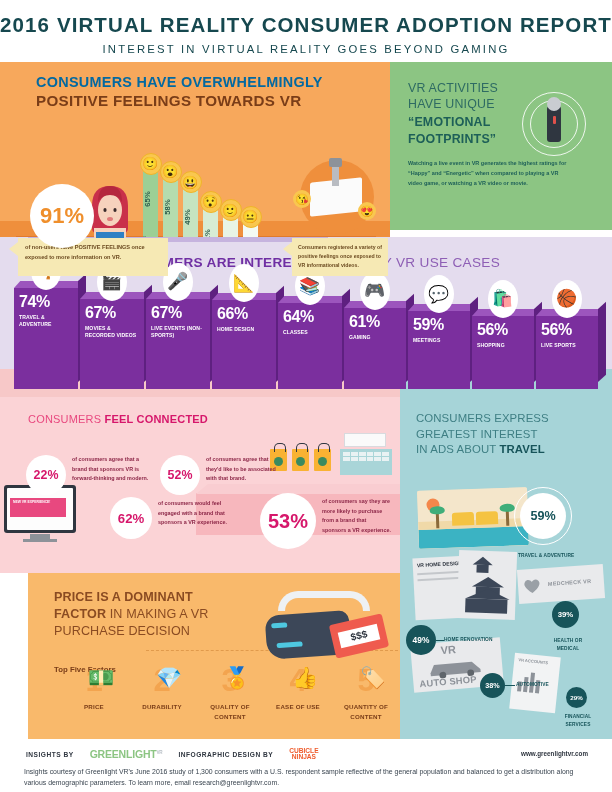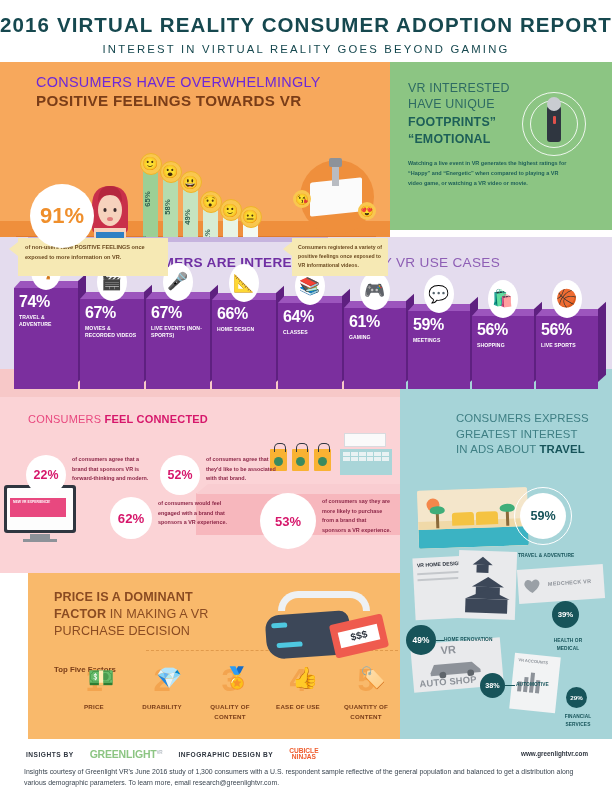--- a/index.html
+++ b/index.html
@@ -23,21 +23,21 @@
   .rulebar { display:flex; width:540px; margin:8px auto 0; height:5px; }
   .rulebar .l { flex:2; background:#f7b05c; }
   .rulebar .r { flex:1; background:#8cc278; }
 
   
   .sec1 { position:absolute; left:0; top:62px; width:612px; height:175px; }
   .sec1-left { position:absolute; left:0; top:0; width:390px; height:175px; background:#f7a85c; }
   .sec1-shelf { position:absolute; left:0; bottom:0; width:390px; height:16px; background:#ef8f3c; }
   .sec1-shelf2 { position:absolute; left:16px; bottom:-8px; width:360px; height:9px; background:#e07a2c; }
   .s1-head { position:absolute; left:36px; top:12px; }
-  .s1-h1 { font-size:14.4px; color:#6d28d9; letter-spacing:.3px; }
+  .s1-h1 { font-size:14.4px; color:#0369a1; letter-spacing:.3px;font-weight:bold; }
   .s1-h2 { font-size:15.2px; color:#7a3d18; font-weight:bold; letter-spacing:.3px; margin-top:2px; }
 
   .circle91 {
     position:absolute; left:30px; top:122px; width:64px; height:64px;
     border-radius:50%; background:#ffffff; display:flex;
     align-items:center; justify-content:center;
     font-size:22px; font-weight:bold; color:#ef8f2c; z-index:4;
   }
   .callout-l {
     position:absolute; left:18px; top:176px; width:150px; height:38px;
@@ -181,21 +181,21 @@
   .bag { position:absolute; width:17px; height:22px; background:#f9b233; border-radius:1px; top:8px; }
   .bag:before { content:""; position:absolute; left:3.5px; top:-6px; width:10px; height:8px;
                 border:1.4px solid #2f3640; border-bottom:none; border-radius:5px 5px 0 0; }
   .bag .b-dot { position:absolute; left:4px; top:8px; width:9px; height:9px; border-radius:50%; background:#3a8a5f; }
   .register { position:absolute; left:340px; top:36px; width:54px; height:44px; }
   .reg-top { width:42px; height:14px; background:#fafafa; border:1px solid #d8dade; margin-left:4px; }
   .reg-body { width:52px; height:26px; background:#a9d5d8; margin-top:2px; }
   .reg-keys { display:grid; grid-template-columns:repeat(6,1fr); gap:1px; padding:3px; }
   .reg-keys i { display:block; height:4px; background:#e9f2f3; }
 
-  .sec3-right { position:absolute; left:400px; top:0; width:212px; height:176px; background:#a6d4d8;padding-left:40px; }
+  .sec3-right { position:absolute; left:400px; top:0; width:212px; height:176px; background:#a6d4d8; }
   .s3r-h { padding:14px 14px 0 16px; }
   .s3r-h1 { font-size:11.4px; color:#3f7f84; line-height:1.38; letter-spacing:.1px; }
   .s3r-h1 b { color:#17545a; }
   .beach {
     position:absolute; left:18px; top:92px; width:110px; height:58px;
     background:#f2e3c8; transform:rotate(-2deg); border-radius:2px; overflow:hidden;
   }
   .beach .sky { position:absolute; inset:0; background:#f4e6cb; }
   .beach .sea { position:absolute; left:0; bottom:0; width:100%; height:19px; background:#3bb3c3; }
   .beach .sand { position:absolute; left:0; bottom:19px; width:100%; height:8px; background:#f0d9a8; }
@@ -354,24 +354,24 @@
 
     <div class="sec1-right">
       <div class="mic-wrap">
         <div class="mic-ring" style="left:8px;top:8px;width:64px;height:64px;"></div>
         <div class="mic-ring" style="left:16px;top:16px;width:48px;height:48px;"></div>
         <div class="mic-body"></div>
         <div class="mic-cap"></div>
         <div class="mic-dot"></div>
       </div>
       <div class="s1r-pad">
-        <div class="s1r-h1">VR INTERESTED</div>
+        <div class="s1r-h1">VR ACTIVITIES</div>
         <div class="s1r-h1">HAVE UNIQUE</div>
+        <div class="s1r-h2">“EMOTIONAL</div>
         <div class="s1r-h2">FOOTPRINTS”</div>
-        <div class="s1r-h2">“EMOTIONAL</div>
         <div class="s1r-body">Watching a live event in VR generates the highest ratings for “Happy” and “Energetic” when compared to playing a VR video game, or watching a VR video or movie.</div>
       </div>
     </div>
   </div>
 
   <div class="sec2">
     <div class="sec2-strip1"></div>
     <div class="s2-title">
       <b>CONSUMERS ARE INTERESTED</b><span> IN MANY VR USE CASES</span>
     </div>
@@ -500,21 +500,21 @@
 
       <div class="pcirc" style="left:26px;top:58px;width:40px;height:40px;font-size:12.4px;">22%</div>
       <div class="ptxt" style="left:72px;top:58px;width:78px;">of consumers agree that a brand that sponsors VR is forward-thinking and modern.</div>
 
       <div class="pcirc" style="left:160px;top:58px;width:40px;height:40px;font-size:12.4px;">52%</div>
       <div class="ptxt" style="left:206px;top:58px;width:70px;">of consumers agree that they'd like to be associated with that brand.</div>
 
       <div class="pcirc" style="left:110px;top:100px;width:42px;height:42px;font-size:13.2px;">62%</div>
       <div class="ptxt" style="left:158px;top:102px;width:74px;">of consumers would feel engaged with a brand that sponsors a VR experience.</div>
 
-      <div class="pcirc" style="left:260px;top:96px;width:56px;height:56px;font-size:13px;">53%</div>
+      <div class="pcirc" style="left:260px;top:96px;width:56px;height:56px;font-size:20px;">53%</div>
       <div class="ptxt" style="left:322px;top:100px;width:70px;">of consumers say they are more likely to purchase from a brand that sponsors a VR experience.</div>
     </div>
 
     <div class="sec3-right">
       <div class="s3r-h">
         <div class="s3r-h1">CONSUMERS EXPRESS</div>
         <div class="s3r-h1">GREATEST INTEREST</div>
         <div class="s3r-h1"><span>IN ADS ABOUT </span><b>TRAVEL</b></div>
       </div>
 

